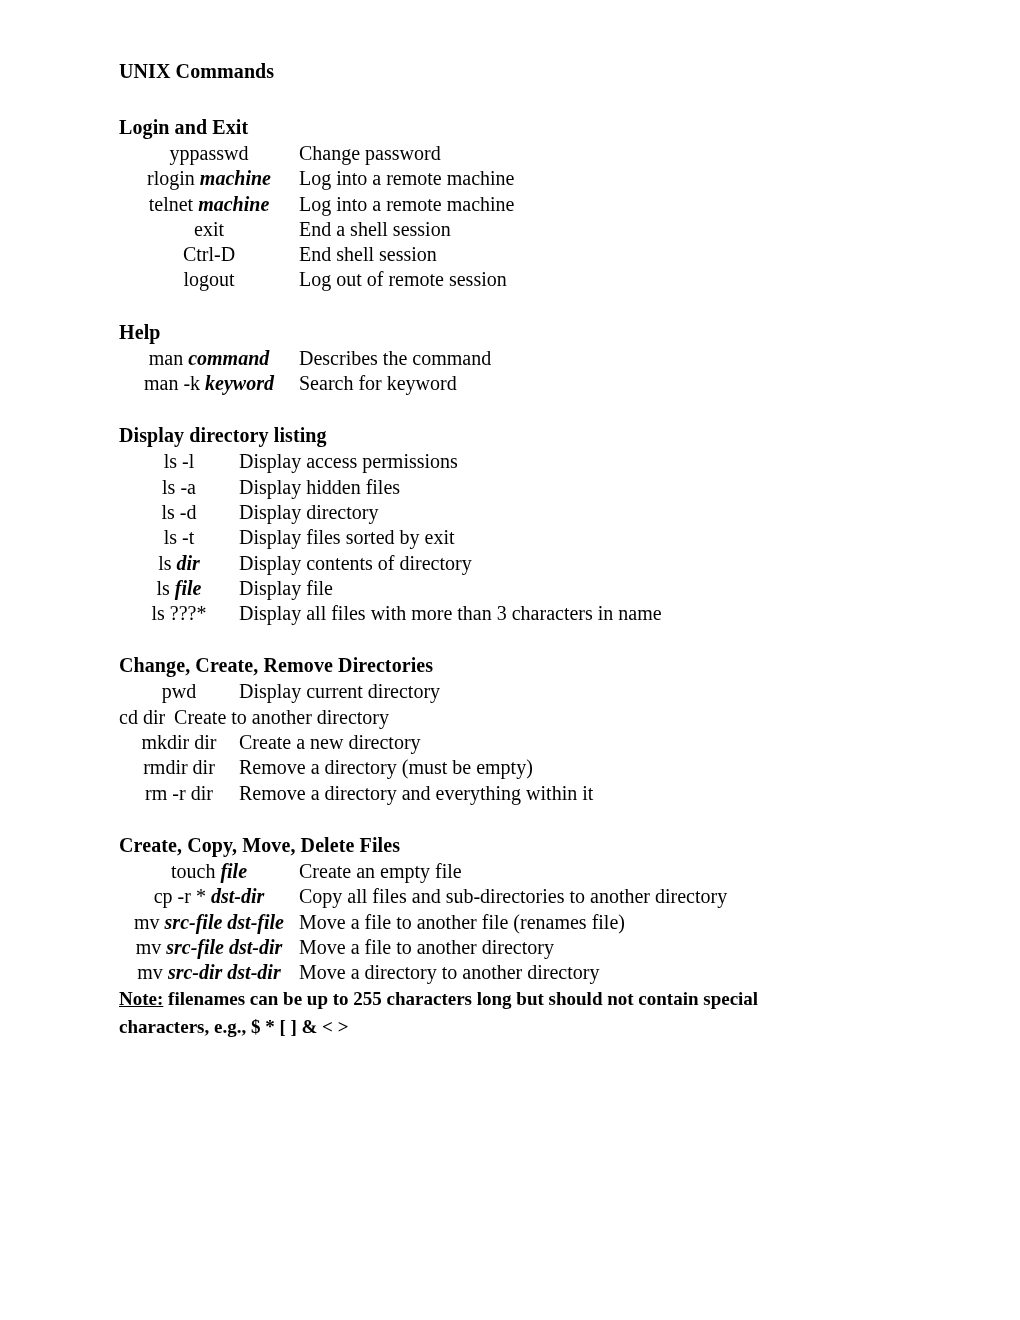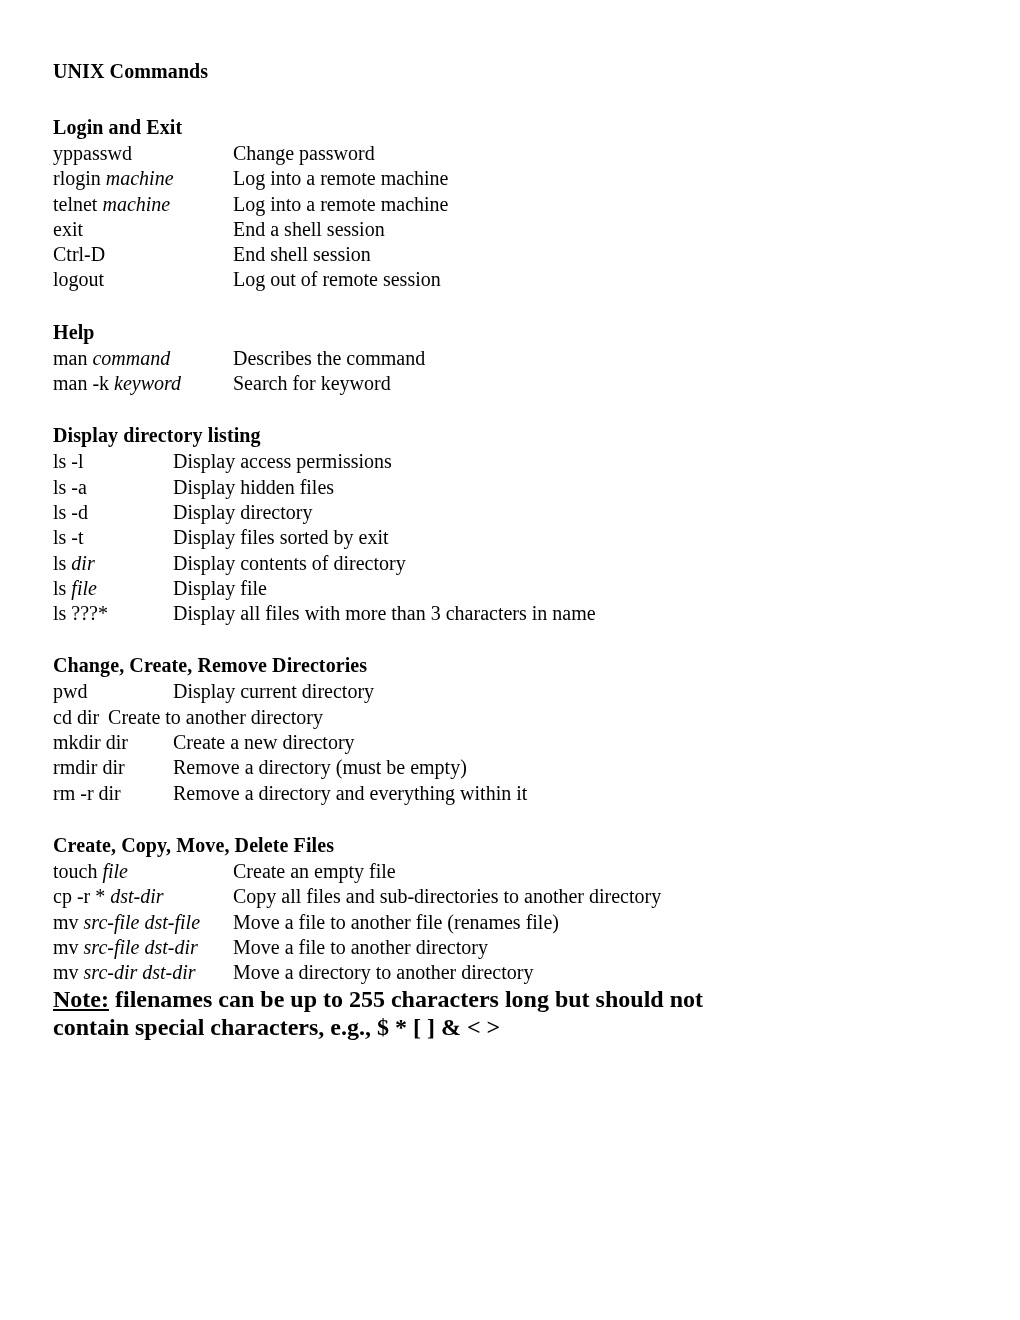--- a/index.html
+++ b/index.html
@@ -12,21 +12,21 @@
     height: 1320px;
     font-family: "Liberation Serif", "DejaVu Serif", serif;
     color: #000000;
     -webkit-font-smoothing: antialiased;
   }
   #page {
     position: relative;
     width: 1020px;
     height: 1320px;
     box-sizing: border-box;
-    padding: 58px 100px 0 53px;
+    padding: 58px 100px 0 119px;
   }
   .doc-title {
     font-size: 20px;
     font-weight: bold;
     letter-spacing: 0.1px;
     line-height: 26px;
     margin: 0 0 30px 0;
   }
   .section {
     margin: 0 0 26px 0;
@@ -43,38 +43,40 @@
   }
   .row {
     display: block;
     font-size: 20px;
     line-height: 25.3px;
     white-space: nowrap;
   }
   .cmd {
     display: inline-block;
     vertical-align: baseline;
+    text-align: center;
   }
   
   .tab-180 .cmd { width: 180px; }
   .tab-120 .cmd { width: 120px; }
   
   .row.inline .cmd {
     width: auto;
     padding-right: 9px;
   }
   .arg {
     font-style: italic;
+    font-weight: bold;
   }
   .desc {
     display: inline-block;
     vertical-align: baseline;
   }
   .note {
-    font-size: 24px;
+    font-size: 19px;
     font-weight: bold;
     line-height: 28px;
     max-width: 700px;
     margin: 0;
   }
   .note .note-label {
     text-decoration: underline;
   }
 </style>
 </head>

